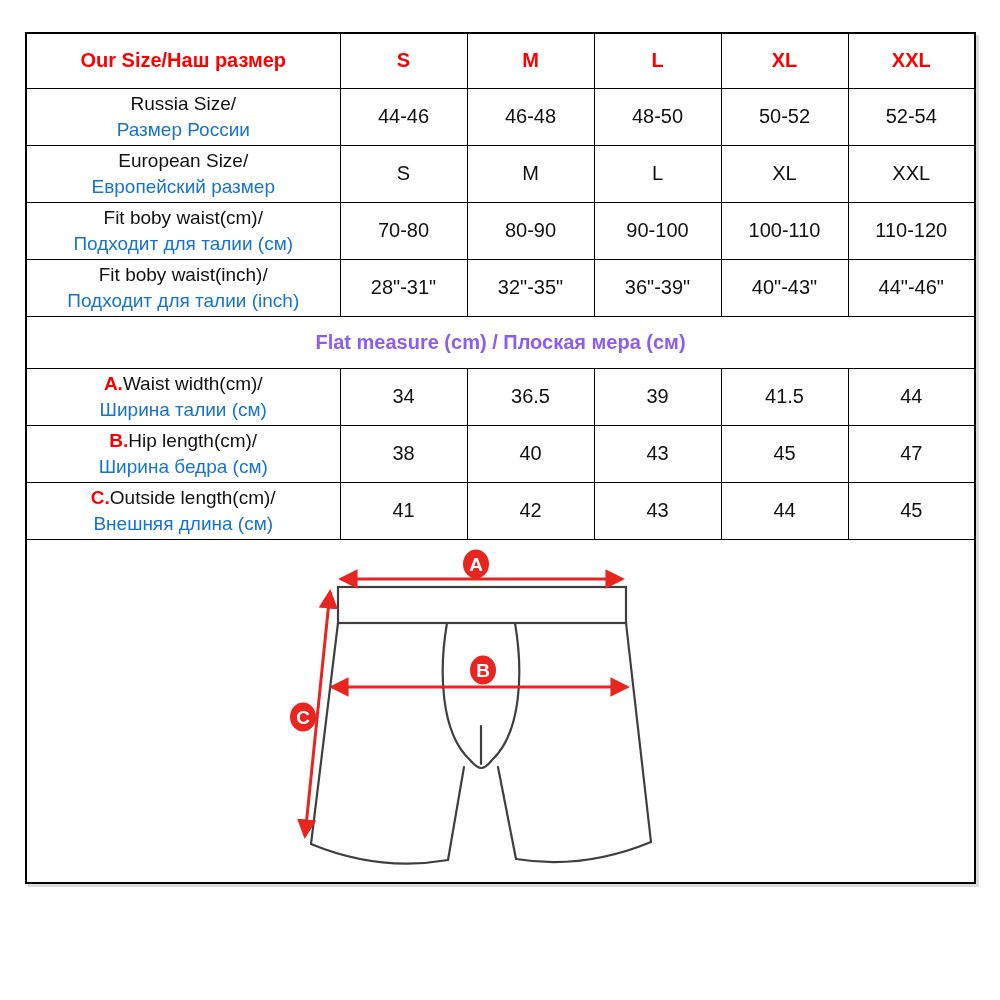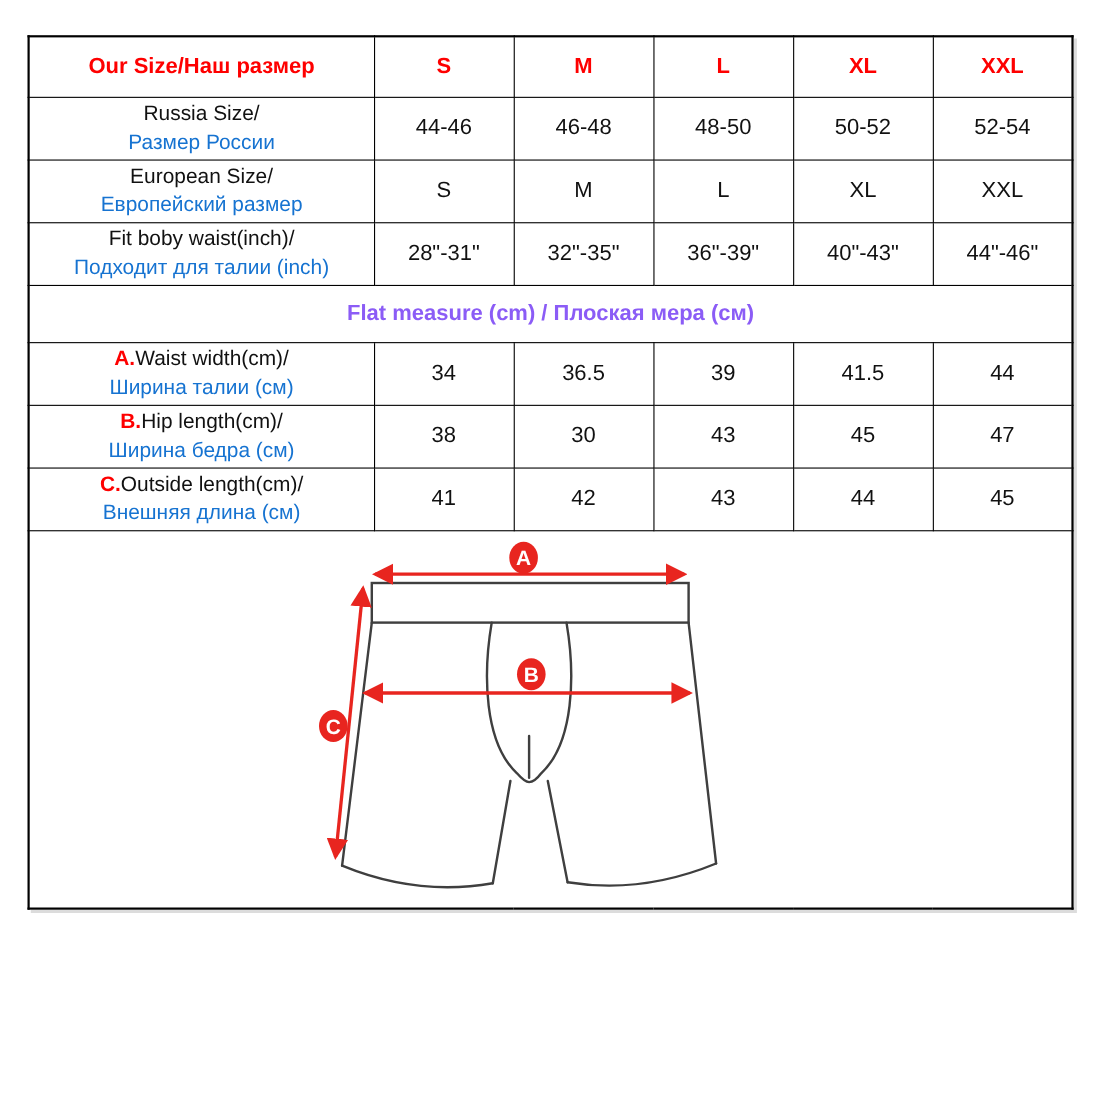--- a/index.html
+++ b/index.html
@@ -65,20 +65,31 @@
             <div class="ru">Европейский размер</div>
           </td>
           <td class="val-cell">S</td>
           <td class="val-cell">M</td>
           <td class="val-cell">L</td>
           <td class="val-cell">XL</td>
           <td class="val-cell">XXL</td>
         </tr>
         <tr class="fit-row">
           <td class="label-cell">
+            <div class="en"><span>Fit boby waist(cm)/</span></div>
+            <div class="ru">Подходит для талии (см)</div>
+          </td>
+          <td class="val-cell">70-80</td>
+          <td class="val-cell">80-90</td>
+          <td class="val-cell">90-100</td>
+          <td class="val-cell">100-110</td>
+          <td class="val-cell">110-120</td>
+        </tr>
+        <tr class="fit-row">
+          <td class="label-cell">
             <div class="en"><span>Fit boby waist(inch)/</span></div>
             <div class="ru">Подходит для талии (inch)</div>
           </td>
           <td class="val-cell">28"-31"</td>
           <td class="val-cell">32"-35"</td>
           <td class="val-cell">36"-39"</td>
           <td class="val-cell">40"-43"</td>
           <td class="val-cell">44"-46"</td>
         </tr>
       </tbody>
@@ -98,21 +109,21 @@
           <td class="val-cell">39</td>
           <td class="val-cell">41.5</td>
           <td class="val-cell">44</td>
         </tr>
         <tr class="measure-row">
           <td class="label-cell">
             <div class="en"><span class="prefix">B.</span><span>Hip length(cm)/</span></div>
             <div class="ru">Ширина бедра (см)</div>
           </td>
           <td class="val-cell">38</td>
-          <td class="val-cell">30</td>
+          <td class="val-cell">40</td>
           <td class="val-cell">43</td>
           <td class="val-cell">45</td>
           <td class="val-cell">47</td>
         </tr>
         <tr class="measure-row">
           <td class="label-cell">
             <div class="en"><span class="prefix">C.</span><span>Outside length(cm)/</span></div>
             <div class="ru">Внешняя длина (см)</div>
           </td>
           <td class="val-cell">41</td>

